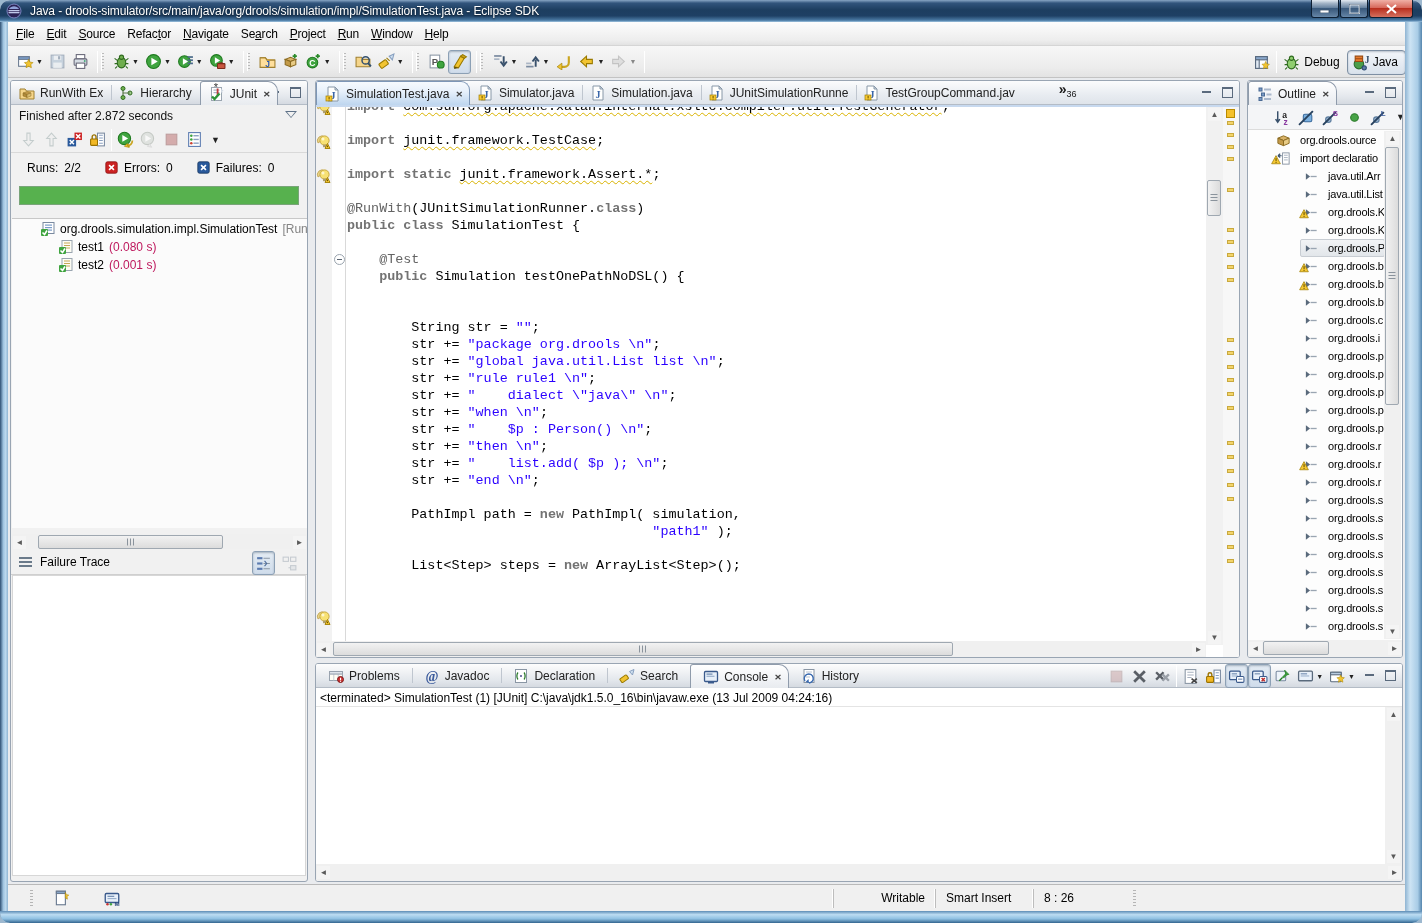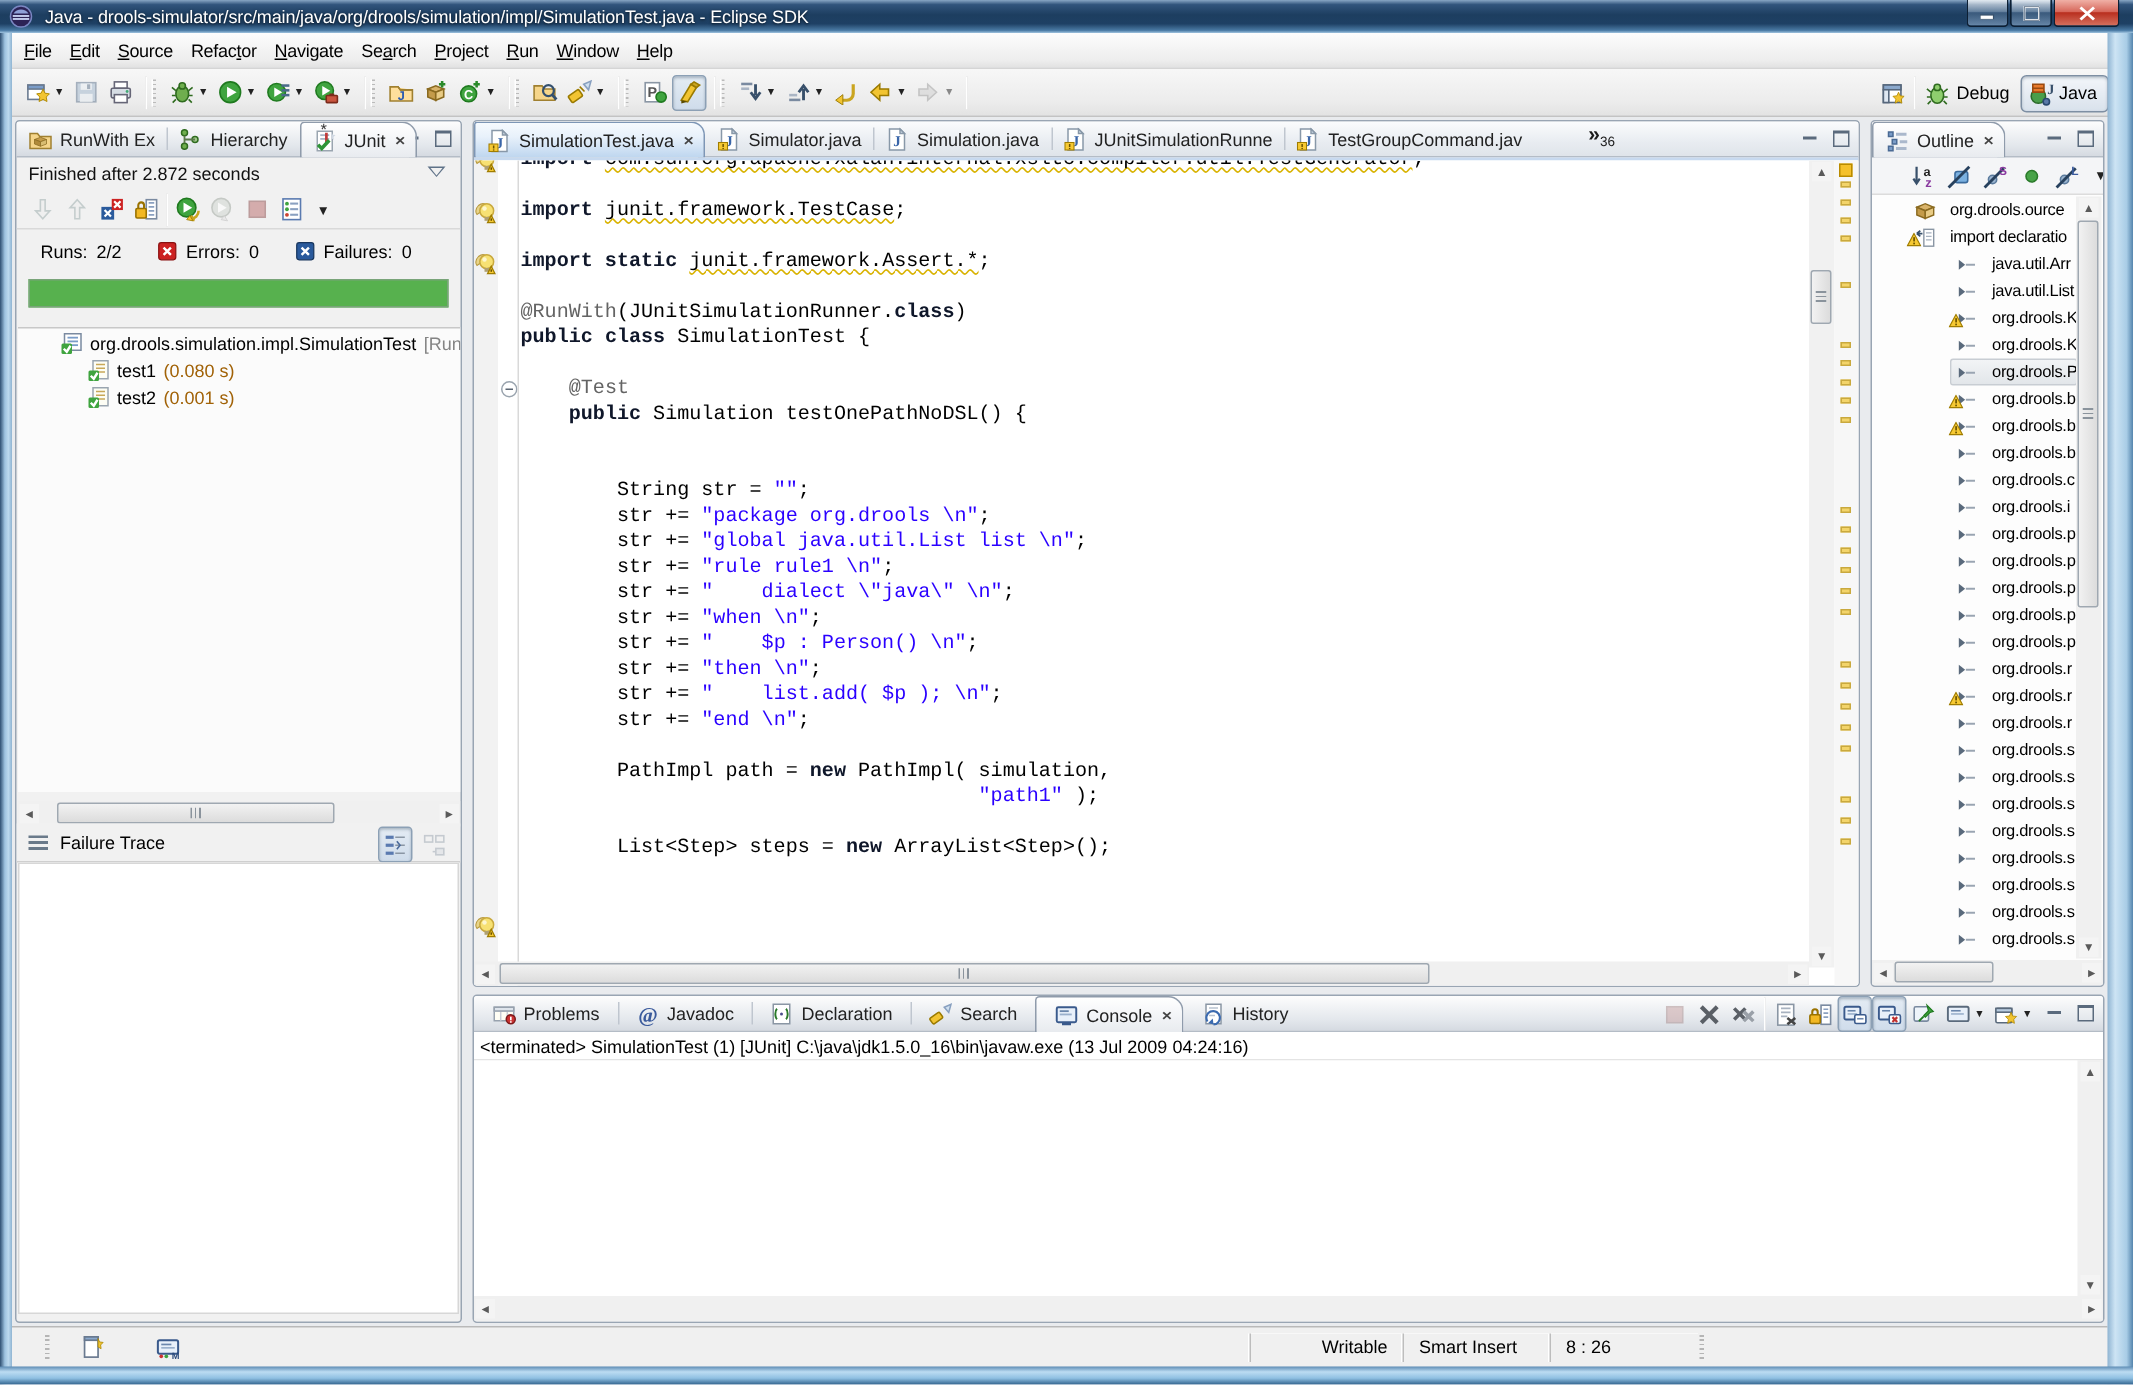--- a/index.html
+++ b/index.html
@@ -1,18 +1,18 @@
 <!DOCTYPE html>
 <html><head>
 <meta charset="utf-8">
 <style>
   html,body{margin:0;padding:0;background:#9db8cf;}
   *{box-sizing:border-box;}
   .window{position:relative;width:1422px;height:923px;overflow:hidden;
-    font-family:"Liberation Sans",sans-serif;font-size:12px;color:#000;background:#e9ebee;}
+    font-family:"Liberation Sans",sans-serif;font-size:12px;color:#000;background:#e9ebee;border-radius:10px;}
   
   .titlebar{position:absolute;left:0;top:0;width:1422px;height:22px;
     background:linear-gradient(180deg,#88a6c4 0%,#31547c 14%,#1d3e60 45%,#1e4064 72%,#4a7aa4 92%,#a0c4e0 100%);
     display:flex;align-items:center;}
   .titlebar .apptitle{color:#fff;font-size:12px;margin-left:8px;text-shadow:0 1px 2px rgba(0,0,0,.7);letter-spacing:-0.1px;white-space:nowrap;}
   .title-icon{width:16px;height:16px;margin-left:6px;flex:0 0 auto;}
   .winbtns{position:absolute;right:9px;top:0;display:flex;}
   .winbtn{width:28px;height:18px;border:1px solid #0d1f33;border-top:none;display:flex;align-items:center;justify-content:center;
     background:linear-gradient(180deg,rgba(255,255,255,.75),rgba(185,205,225,.45) 45%,rgba(90,120,155,.45) 50%,rgba(160,190,220,.55));
     border-radius:0 0 3px 3px;margin-left:1px;}
@@ -93,21 +93,21 @@
   .junit-toolbar{height:26px;display:flex;align-items:center;padding-left:6px;border-bottom:1px solid #d9d9d9;}
   .junit-counters{height:29px;display:flex;align-items:center;padding-left:16px;}
   .junit-counters .cnt-label{margin-right:6px;}
   .junit-counters .cnt-val{margin-right:24px;}
   .junit-counters .icn{width:13px;height:13px;margin-right:6px;}
   .junit-progress{height:19px;margin:4px 8px 4px 8px;background:#57b14e;border:1px solid #79a479;}
   .junit-tree{position:absolute;left:1px;top:137px;width:295px;height:310px;background:#fbfbfb;border-top:1px solid #c8c8c8;padding-top:1px;}
   .jrow{display:flex;align-items:center;height:18px;white-space:nowrap;overflow:hidden;}
   .jrow .icn{width:16px;height:16px;margin-right:4px;flex:0 0 auto;}
   .jrow .suffix{color:#848484;margin-left:5px;}
-  .jrow .time{color:#a16207;margin-left:5px;}
+  .jrow .time{color:#be185d;margin-left:5px;}
   .junit-hscroll{left:1px;top:453px;width:295px;height:17px;}
   .failure-header{position:absolute;left:0px;top:468px;width:296px;height:26px;background:#f1f1f1;border-bottom:1px solid #cfcfcf;
     display:flex;align-items:center;padding-left:8px;}
   .failure-header .fmenu{width:13px;height:10px;margin-right:8px;
     background:repeating-linear-gradient(180deg,#6a7a8a 0 2px,transparent 2px 4px);}
   .failure-tools{position:absolute;right:6px;top:2px;display:flex;gap:3px;}
   .failure-body{position:absolute;left:1px;top:494px;width:294px;height:301px;background:#fff;border:1px solid #d7d7d7;}
   
   .editor-panel{left:315px;top:80px;width:925px;height:578px;}
   .editor-tabs{background:linear-gradient(180deg,#fbfcfd,#e8ecf1 60%,#dfe4ea);}
@@ -120,21 +120,21 @@
   .ruler-annot{position:absolute;left:0;top:0;width:16px;height:100%;background:#f2f2f2;overflow:hidden;}
   .ruler-fold{position:absolute;left:16px;top:0;width:14px;height:100%;background:#fff;border-right:1px solid #d9d9d9;overflow:hidden;}
   .gut-icon{position:absolute;left:0;width:16px;height:16px;}
   .fold-icon{position:absolute;left:2px;width:11px;height:11px;border:1px solid #9aa4ae;border-radius:50%;background:#fff;color:#5a6572;
     display:flex;align-items:center;justify-content:center;}
   .fold-icon::after{content:"";width:5px;height:1px;background:#5a6572;}
   .code{position:absolute;left:30px;top:0;width:860px;height:578px;overflow:hidden;
     font-family:"Liberation Mono","DejaVu Sans Mono",monospace;font-size:13.4px;line-height:17px;}
   .code-inner{margin-top:-9px;padding-left:1px;}
   .cl{height:17px;white-space:pre;}
-  .tok-k{color:#0f172a;font-weight:bold;text-align:center;}
+  .tok-k{color:#737373;font-weight:bold;text-align:center;}
   .tok-s{color:#2a00ff;}
   .tok-a{color:#646464;}
   .tok-p{color:#000;}
   .tok-w{color:#000;text-decoration:underline wavy #d9b200 1px;text-underline-offset:2px;text-decoration-skip-ink:none;}
   .editor-vscroll{left:890px;top:0;width:17px;height:538px;background:#f1f1f1;}
   .overview{position:absolute;left:907px;top:0;width:16px;height:578px;background:#f7f7f7;}
   .ov-head{position:absolute;left:3px;top:2px;width:9px;height:9px;background:#f5c12c;border:1px solid #b98b00;}
   .ov-mark{position:absolute;left:4px;width:7px;height:4px;background:#f3d46a;border:1px solid #c9a93e;}
   .editor-hscroll{left:0px;top:560px;width:890px;height:17px;}
   

